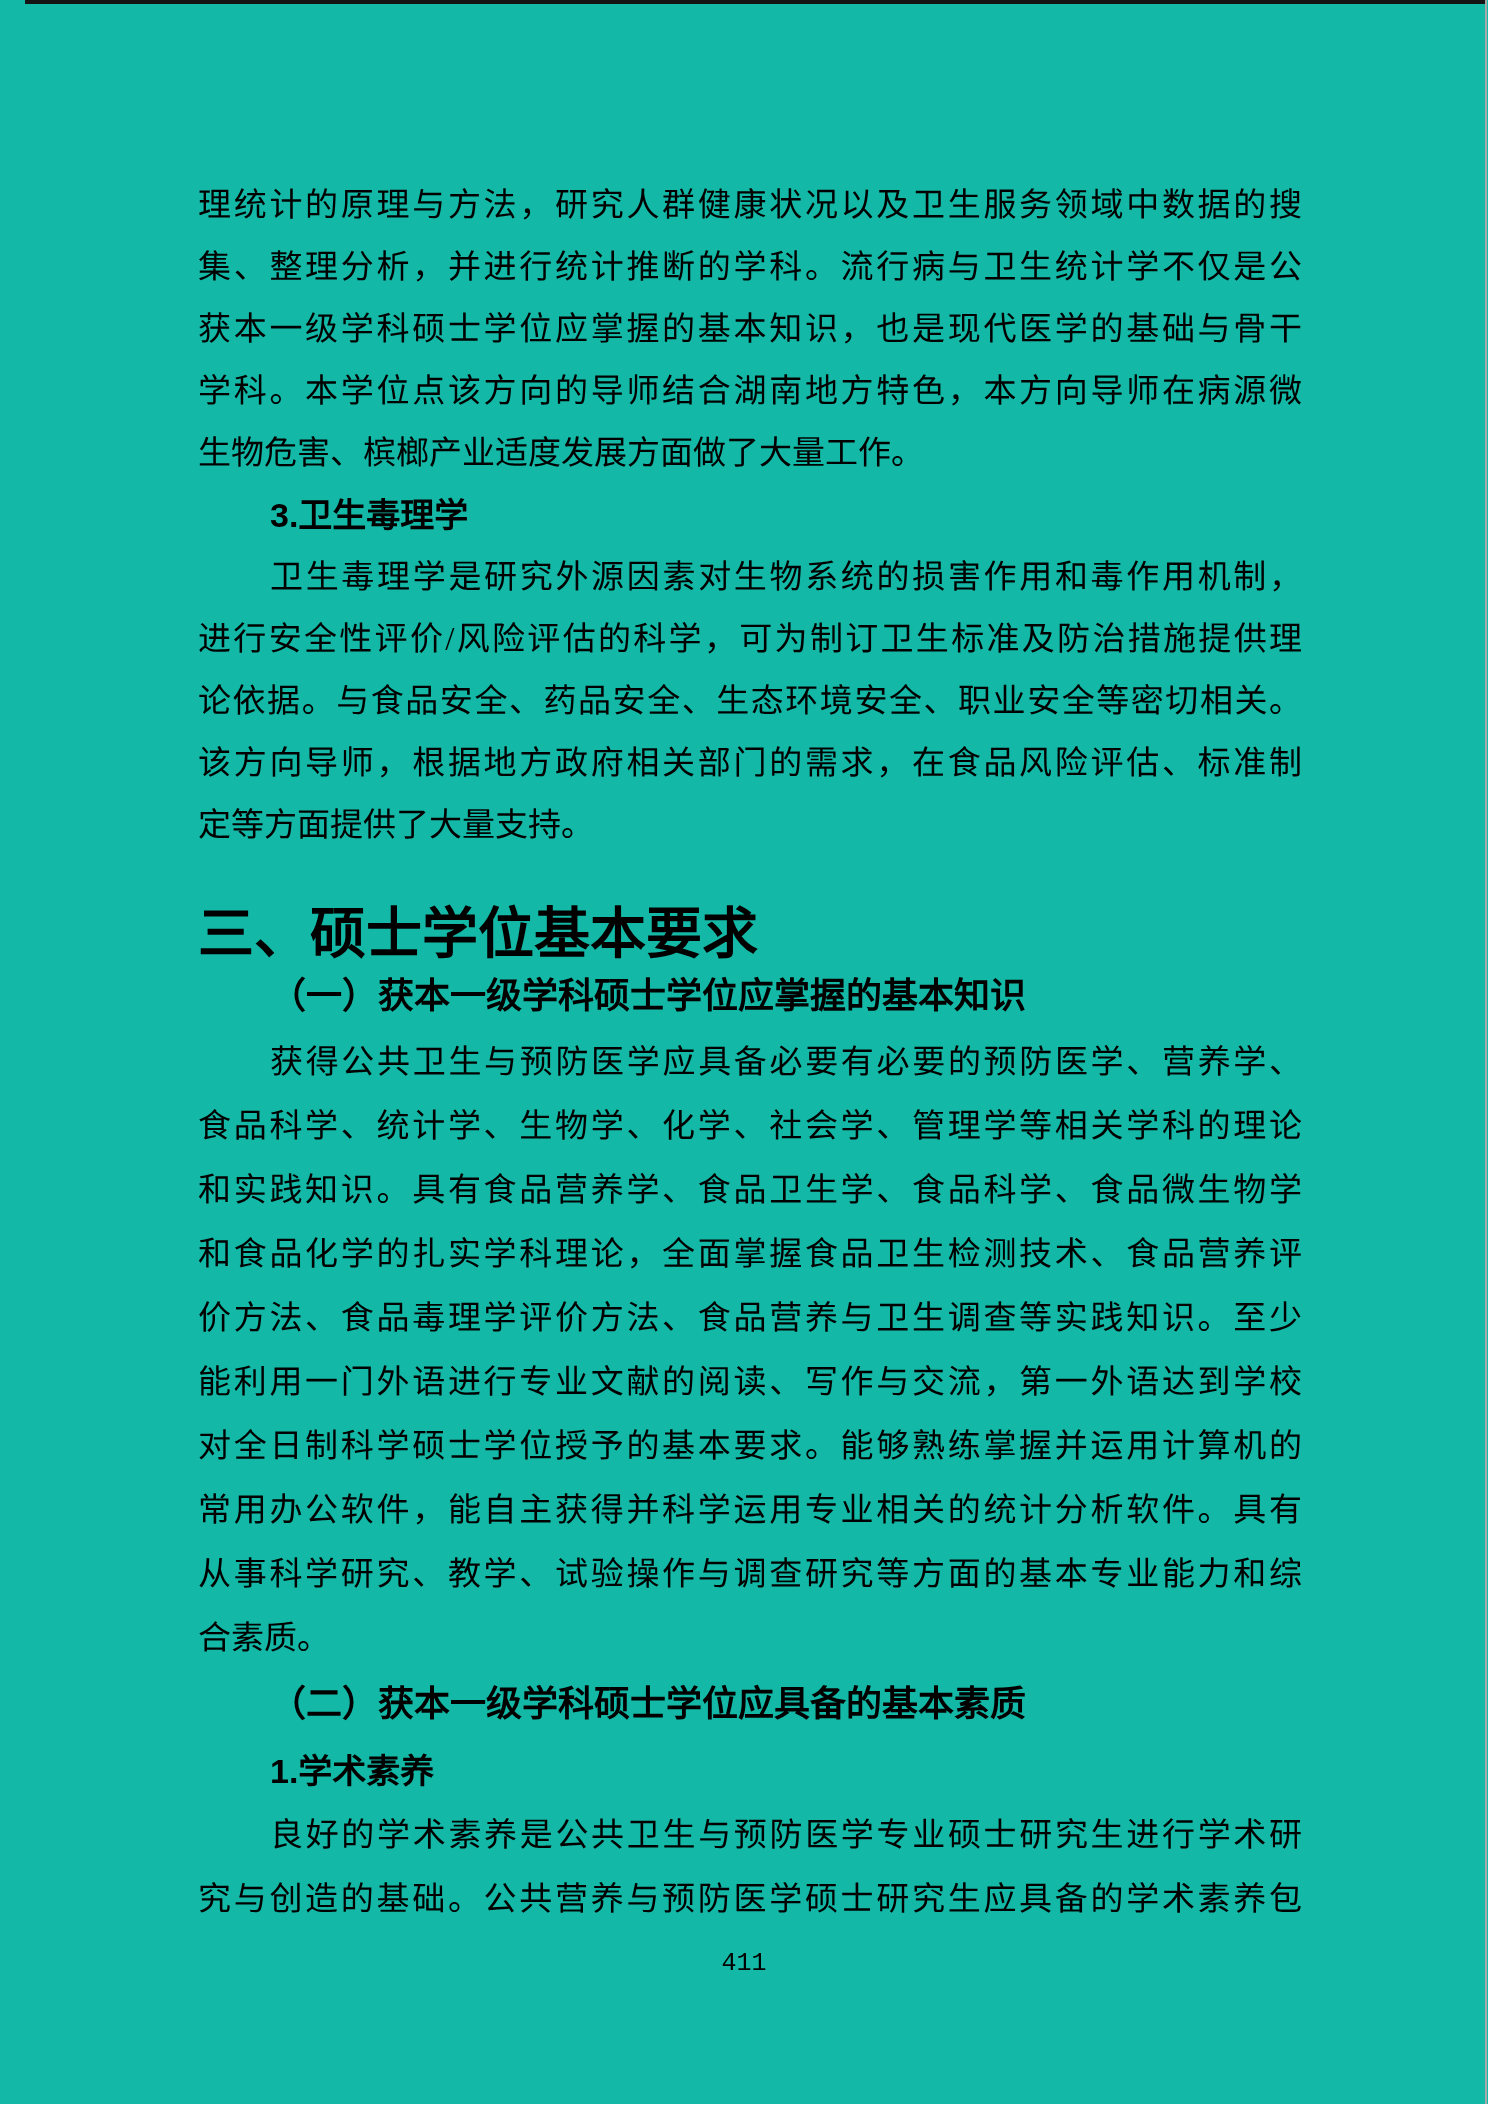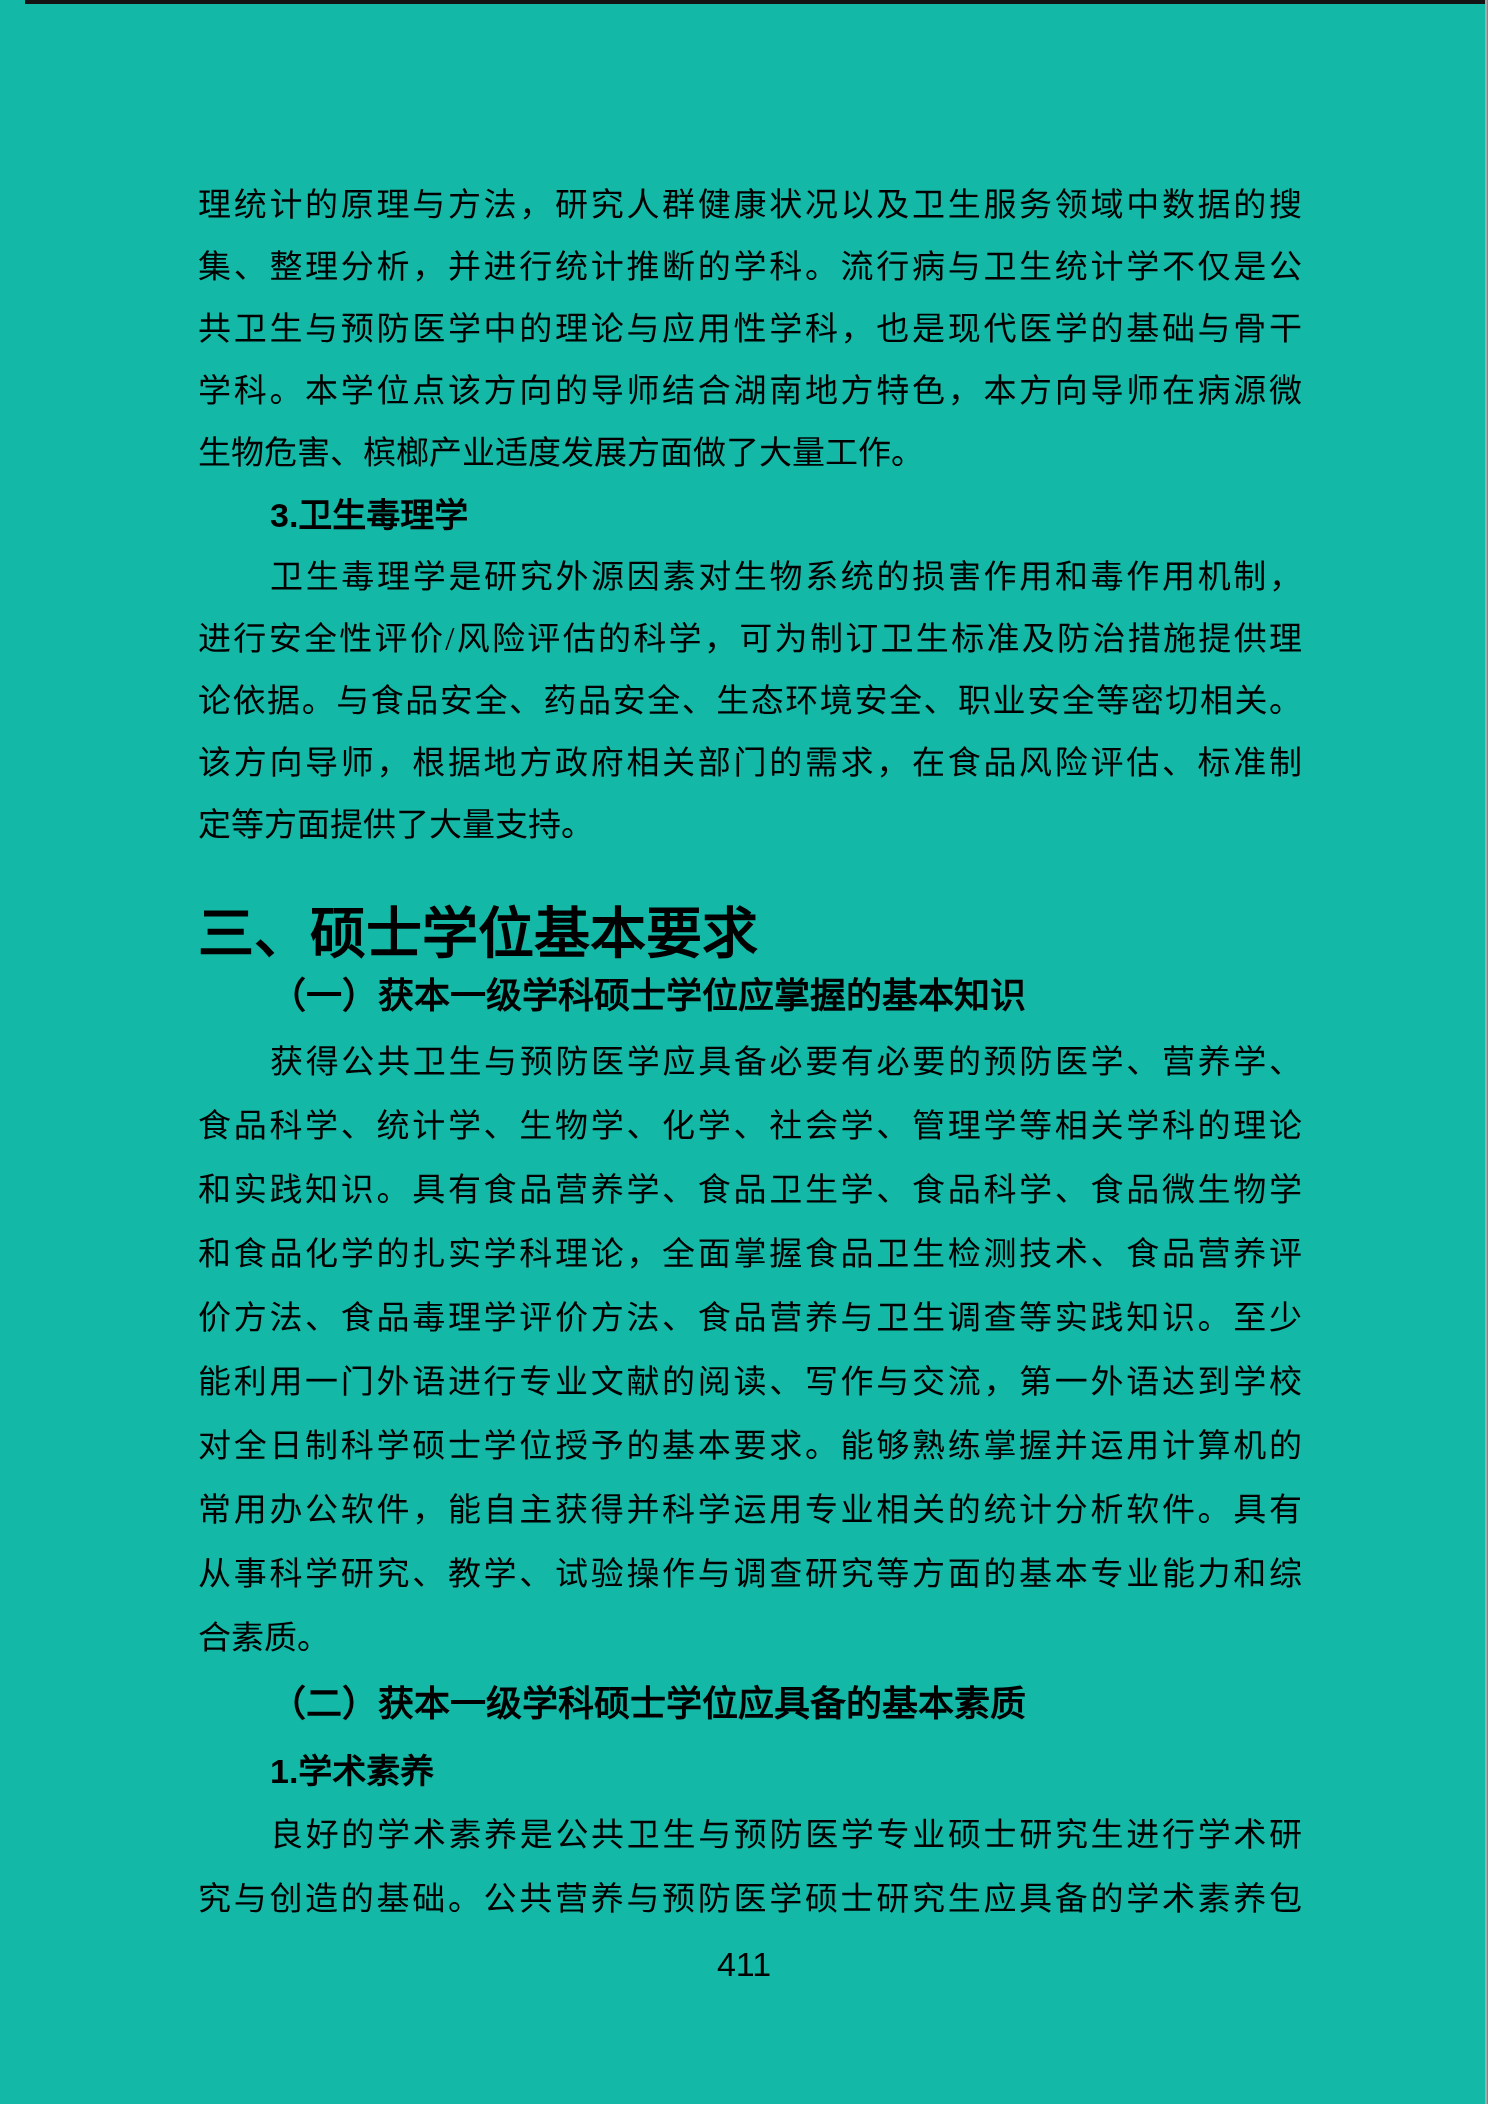--- a/index.html
+++ b/index.html
@@ -94,38 +94,38 @@
     line-height: 64px;
     height: 64px;
     margin-top: 5px;
   }
   .footer {
     position: absolute;
     top: 1944px;
     left: 0;
     width: 100%;
     text-align: center;
-    font-size: 34px;
+    font-size: 25px;
     line-height: 40px;
-    font-family: Liberation Sans, sans-serif;
+    font-family: Liberation Mono, monospace;
   }
 </style>
 </head>
 <body>
 
 <div class="page">
 
   <div class="top-bar"></div>
   <div class="right-line"></div>
 
   <div class="content">
 
     <div class="bline">理统计的原理与方法，研究人群健康状况以及卫生服务领域中数据的搜</div>
     <div class="bline">集、整理分析，并进行统计推断的学科。流行病与卫生统计学不仅是公</div>
-    <div class="bline">共卫生与预防医学中的理论与应用性学科，也是现代医学的基础与骨干</div>
+    <div class="bline">获本一级学科硕士学位应掌握的基本知识，也是现代医学的基础与骨干</div>
     <div class="bline">学科。本学位点该方向的导师结合湖南地方特色，本方向导师在病源微</div>
     <div class="bline end">生物危害、槟榔产业适度发展方面做了大量工作。</div>
 
     <div class="hsub indent">3.卫生毒理学</div>
 
     <div class="bline indent">卫生毒理学是研究外源因素对生物系统的损害作用和毒作用机制，</div>
     <div class="bline">进行安全性评价/风险评估的科学，可为制订卫生标准及防治措施提供理</div>
     <div class="bline">论依据。与食品安全、药品安全、生态环境安全、职业安全等密切相关。</div>
     <div class="bline">该方向导师，根据地方政府相关部门的需求，在食品风险评估、标准制</div>
     <div class="bline end">定等方面提供了大量支持。</div>

